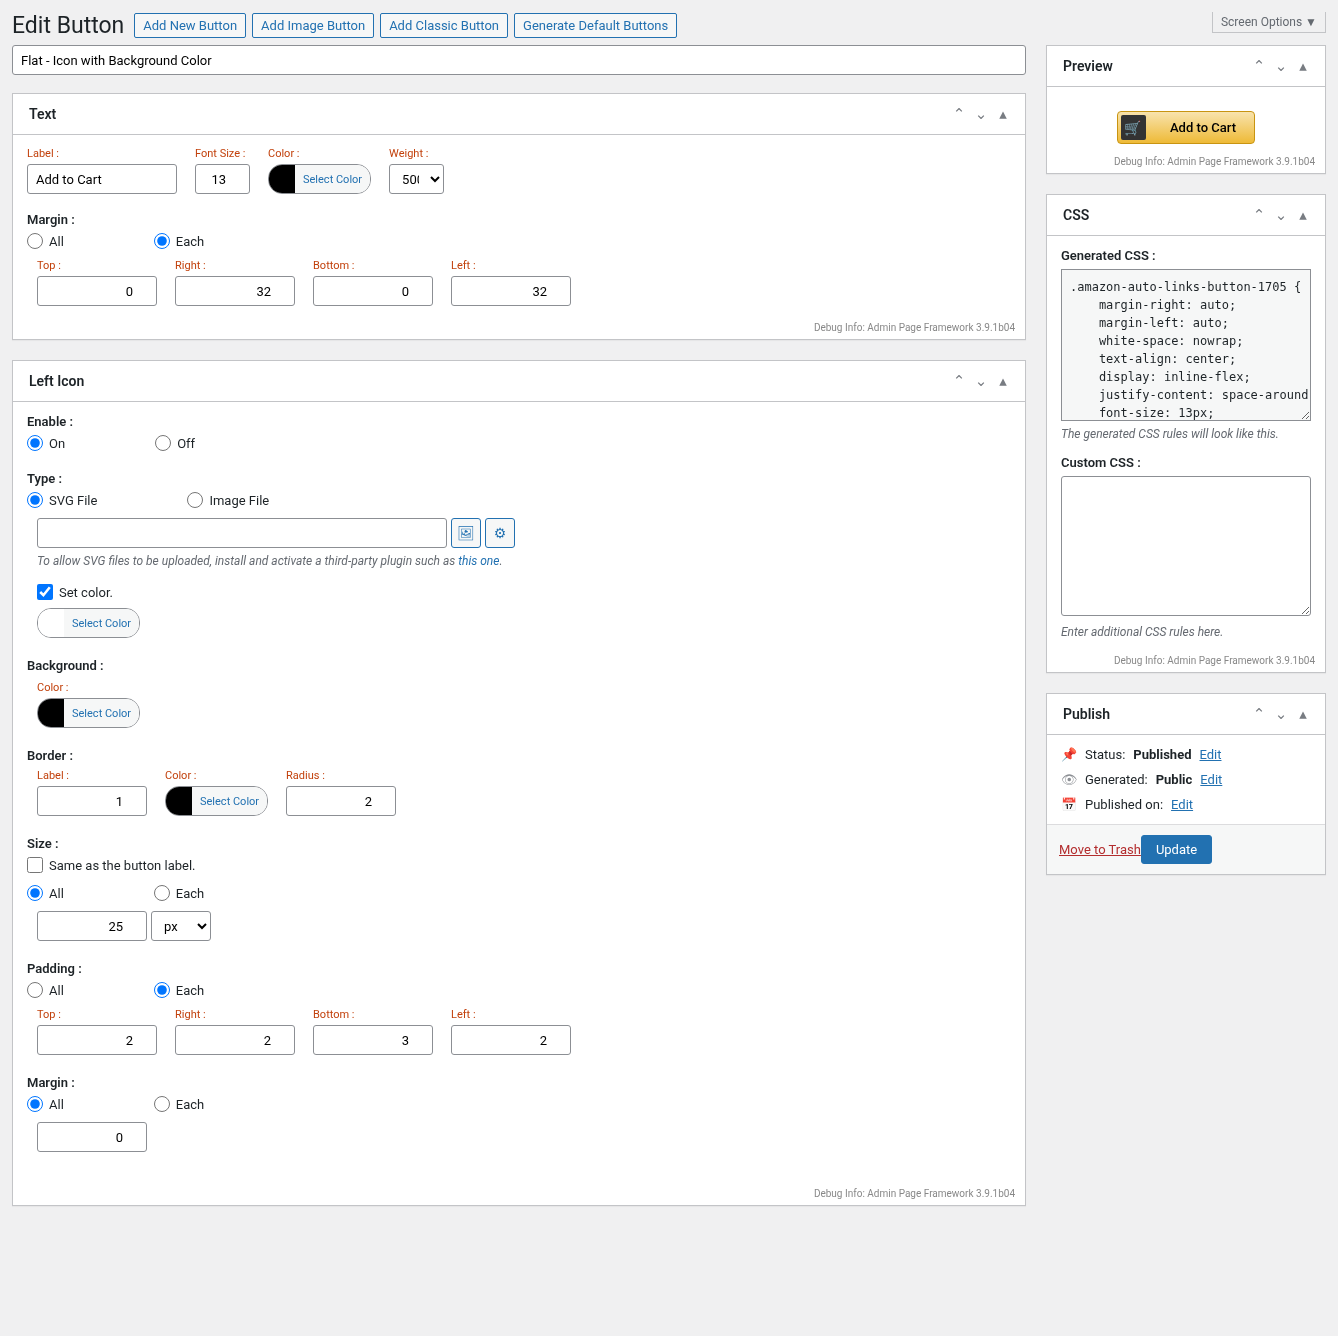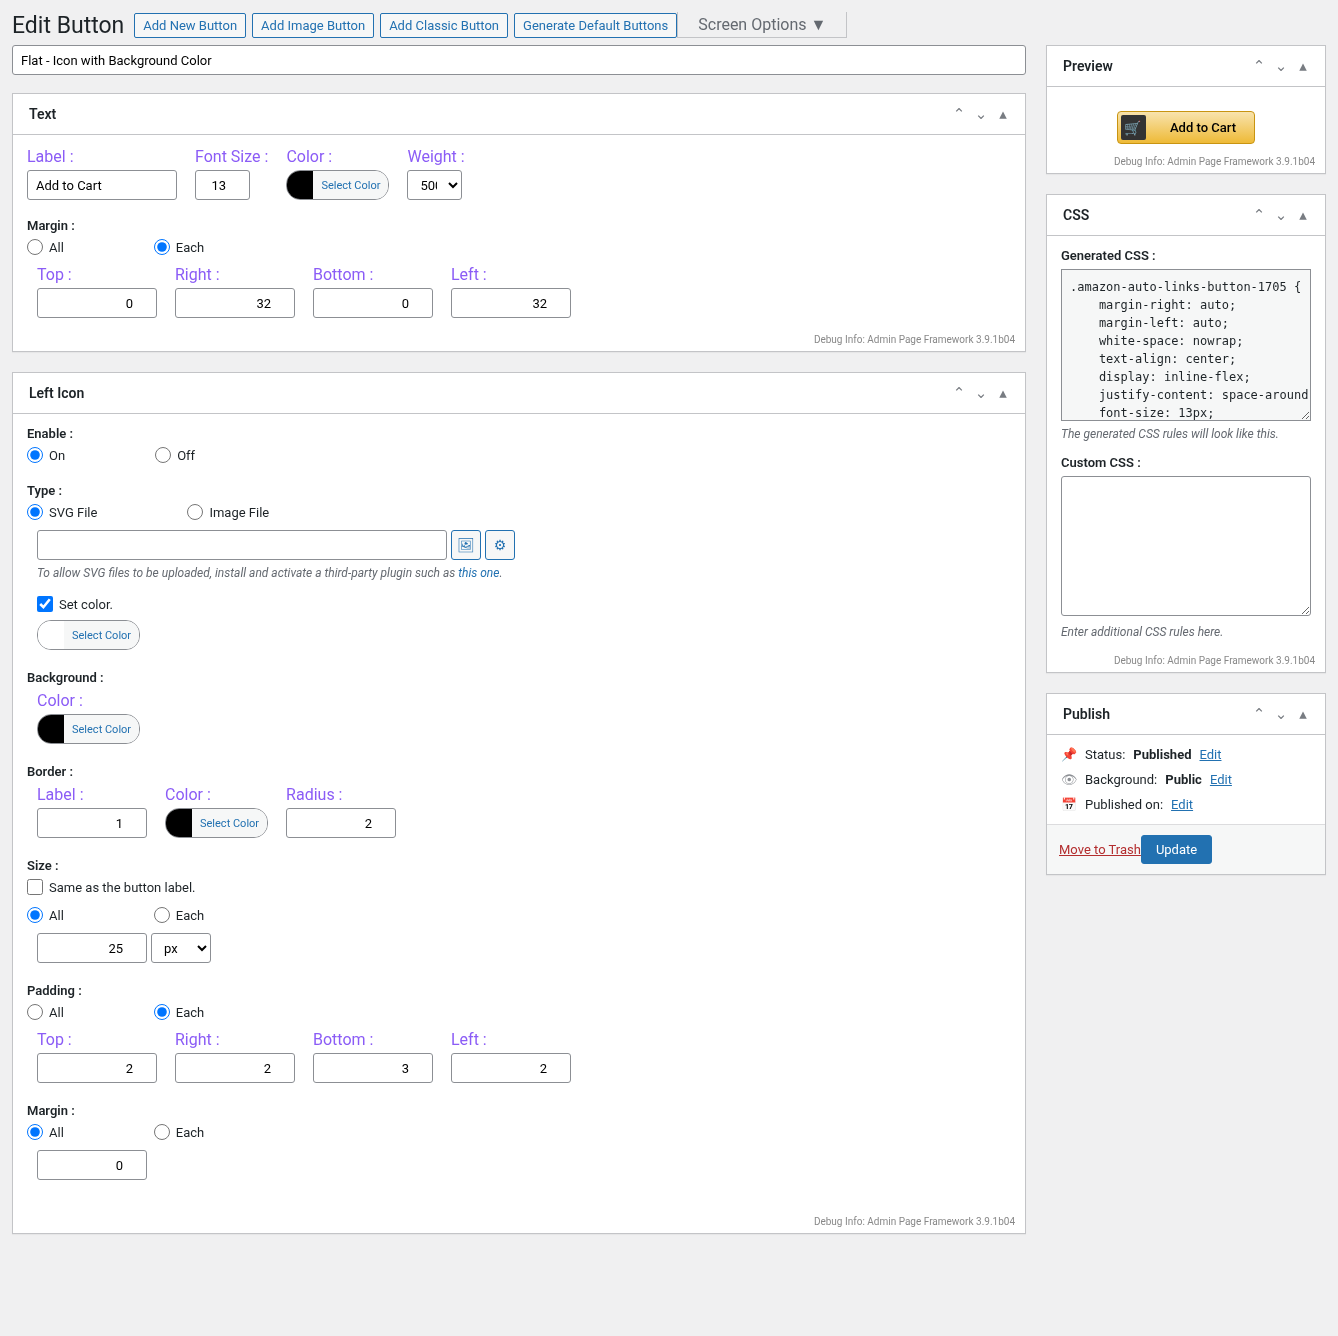--- a/index.html
+++ b/index.html
@@ -1,39 +1,39 @@
 <!DOCTYPE html>
 <html><head>
 <meta charset="utf-8">
 <style>
 *{box-sizing:border-box;margin:0;padding:0;font-family:-apple-system,BlinkMacSystemFont,"Segoe UI",Roboto,sans-serif}
 body{background:#f0f0f1;padding:12px;font-size:13px;color:#1d2327}
-.top-row{display:flex;align-items:flex-start;margin-bottom:6px}
+.top-row{display:flex;justify-content:space-between;align-items:flex-start;margin-bottom:6px}
 .header-left{display:flex;align-items:center;gap:6px;flex-wrap:wrap}
 h1{font-size:23px;font-weight:400;color:#1d2327;margin-right:4px}
 .page-action{display:inline-block;padding:4px 8px;border:1px solid #2271b1;border-radius:2px;color:#2271b1;background:#f6f7f7;font-size:13px;cursor:pointer;text-decoration:none}
-.screen-opts{background:#f0f0f1;border:1px solid #c3c4c7;border-top:none;padding:3px 20px;font-size:16px;color:#646970;cursor:pointer}
+.screen-opts{background:#f0f0f1;border:1px solid #c3c4c7;border-top:none;padding:3px 8px;font-size:12px;color:#646970;cursor:pointer}
 .layout{display:flex;gap:20px;align-items:flex-start}
 .main-col{flex:1;min-width:0}
 .side-col{width:280px;flex-shrink:0}
 .title-input{width:100%;padding:3px 8px;font-size:20px;height:38px;border:1px solid #8c8f94;background:#fff;margin-bottom:18px}
 .postbox{background:#fff;border:1px solid #c3c4c7;box-shadow:0 1px 1px rgba(0,0,0,.04);margin-bottom:20px}
 .postbox-header{display:flex;align-items:center;justify-content:space-between;border-bottom:1px solid #c3c4c7;padding:4px}
 .postbox-header h2{font-size:14px;font-weight:600;padding:8px 12px}
 .handlers{display:flex;padding-right:8px;gap:2px}
 .hbtn{width:20px;height:24px;display:flex;align-items:center;justify-content:center;color:#787c82;cursor:pointer;font-size:15px}
 .inside{padding:12px 14px}
 .preview-area{padding:24px 12px 8px;text-align:center}
 .preview-btn{display:inline-flex;align-items:center;gap:24px;background:linear-gradient(#f8e3ad,#eeba37);border:1px solid #c89411;border-radius:4px;padding:3px 18px 3px 3px;font-size:13px;font-weight:500;color:#000;cursor:pointer}
 .preview-icon{width:25px;height:25px;background:#333;border-radius:2px;display:flex;align-items:center;justify-content:center;color:#fff;font-size:14px}
 .debug-info{text-align:right;font-size:10px;color:#888;padding:4px 10px 6px}
 .field-label{font-weight:600;font-size:13px;margin-bottom:6px;display:block}
 .field-row{display:flex;gap:18px;flex-wrap:wrap;margin-bottom:18px}
 .field-group{display:flex;flex-direction:column}
-.sub-label{font-size:16px;margin-bottom:4px;color:#8b5cf6}
+.sub-label{font-size:11px;margin-bottom:4px;color:#c2410c}
 input[type=text],input[type=number],select,textarea{border:1px solid #8c8f94;border-radius:3px;padding:0 8px;height:30px;font-size:13px;background:#fff}
 input[type=number]{text-align:right}
 .color-picker{display:flex;align-items:center;border:1px solid #8c8f94;border-radius:14px;height:30px;overflow:hidden}
 .color-swatch{width:26px;height:100%;background:#000}
 .color-swatch.white{background:#fff}
 .color-btn{padding:0 8px;font-size:11px;background:#f6f7f7;border:none;height:100%;cursor:pointer;color:#2271b1}
 .radio-row{display:flex;gap:90px;margin-bottom:10px}
 .radio-item{display:flex;align-items:center;gap:6px;font-size:13px}
 input[type=radio],input[type=checkbox]{width:16px;height:16px;cursor:pointer}
 .margin-grid{display:flex;gap:18px;flex-wrap:wrap}
@@ -370,21 +370,21 @@
       </div>
       <div class="inside">
         <div class="publish-row">
           <span class="picon">📌</span>
           <span>Status:</span>
           <b>Published</b>
           <a>Edit</a>
         </div>
         <div class="publish-row">
           <span class="picon">👁</span>
-          <span>Background:</span>
+          <span>Generated:</span>
           <b>Public</b>
           <a>Edit</a>
         </div>
         <div class="publish-row">
           <span class="picon">📅</span>
           <span>Published on:</span>
           <a>Edit</a>
         </div>
         <div class="publish-footer">
           <a class="trash-link">Move to Trash</a>

